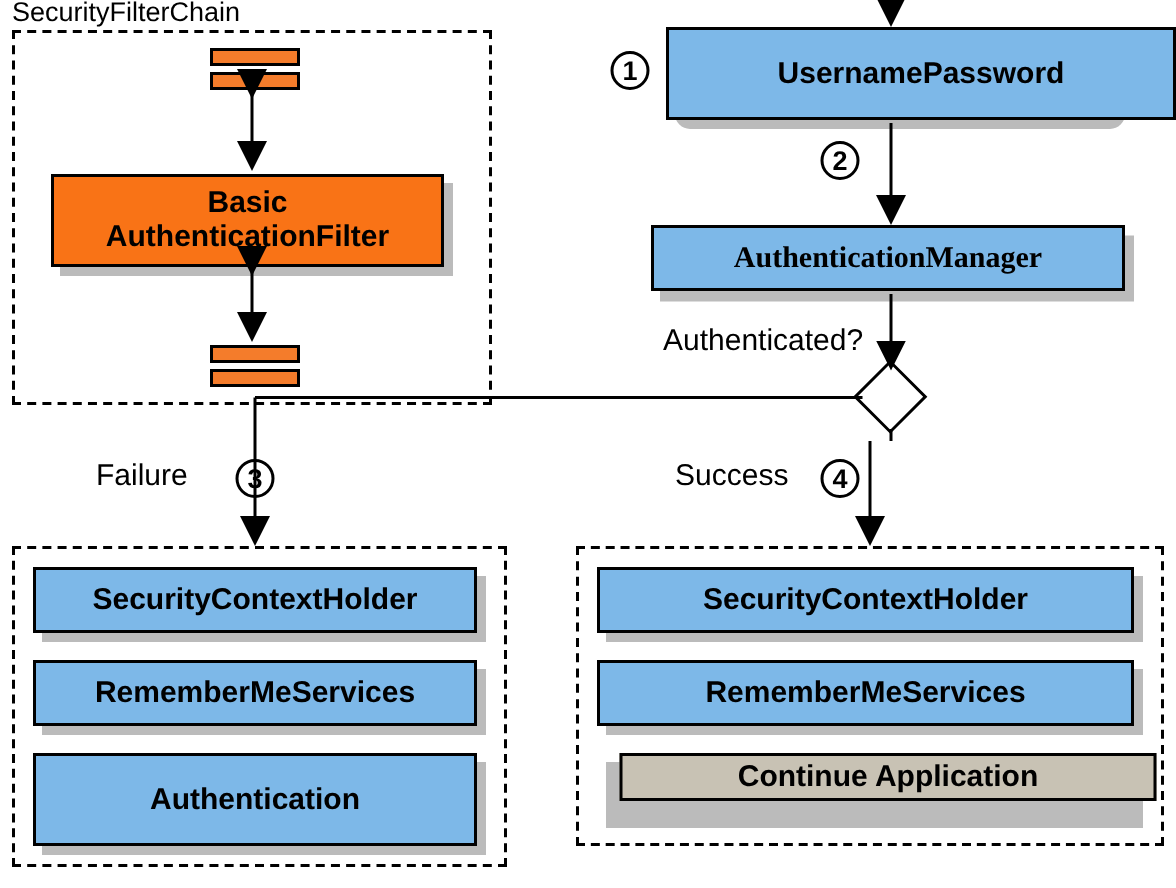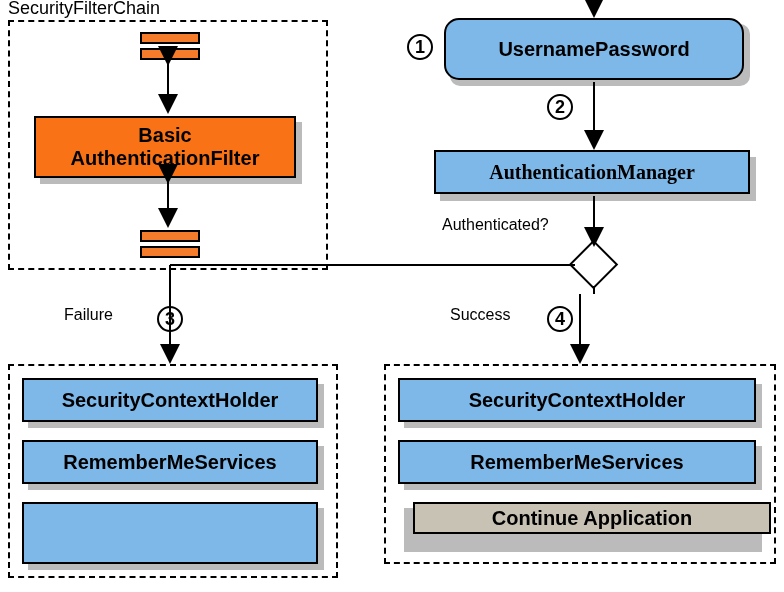--- a/index.html
+++ b/index.html
@@ -22,21 +22,21 @@
   }
   .orange { background: #f97316; }
   .gray { background: #c8c2b4; }
   .smallbar {
     width: 60px; height: 12px; border: 2px solid #000; background: #f47c2b;
   }
   .dashed-panel {
     border: 2px dashed #000;
     position: absolute;
   }
-  .label { position: absolute; font-size: 16px; font-weight: normal; }
+  .label { position: absolute; font-size: 20px; font-weight: normal; }
   .badge {
     position: absolute;
     width: 26px; height: 26px;
     border: 2px solid #000; border-radius: 50%;
     display: flex; align-items: center; justify-content: center;
     font-size: 18px; font-weight: bold; background: #fff;
   }
   svg.arrows { position: absolute; top:0; left:0; width:784px; height:592px; pointer-events:none; }
 </style>
 </head>
@@ -60,21 +60,21 @@
 
   <div class="abs" style="left:130px; top:208px;">
       <div class="smallbar"></div>
     </div>
   <div class="abs" style="left:130px; top:224px;">
       <div class="smallbar"></div>
     </div>
 </div>
 
 <div class="abs shadow" style="left:450px; top:24px; width:300px; height:62px; border-radius:10px;"></div>
-<div class="abs box" style="left:444px; top:18px; width:300px; height:62px; border-radius:15px;">
+<div class="abs box" style="left:444px; top:18px; width:340px; height:62px; border-radius:0;">
   <div>UsernamePassword</div>
 </div>
 
 <div class="abs shadow" style="left:440px; top:157px; width:316px; height:44px;"></div>
 <div class="abs box" style="left:434px; top:150px; width:316px; height:44px;font-family:Liberation Serif, serif;">
   <div>AuthenticationManager</div>
 </div>
 
 <div class="abs label" style="left:442px; top:216px;">Authenticated?</div>
 
@@ -93,20 +93,21 @@
   <div class="abs shadow" style="left:18px; top:18px; width:296px; height:44px;"></div>
   <div class="abs box" style="left:12px; top:12px; width:296px; height:44px;">
     <div>SecurityContextHolder</div>
   </div>
   <div class="abs shadow" style="left:18px; top:80px; width:296px; height:44px;"></div>
   <div class="abs box" style="left:12px; top:74px; width:296px; height:44px;">
     <div>RememberMeServices</div>
   </div>
   <div class="abs shadow" style="left:18px; top:142px; width:296px; height:62px;"></div>
   <div class="abs box" style="left:12px; top:136px; width:296px; height:62px;">
+    <div>Authentication</div>
   </div>
 </div>
 
 <div class="dashed-panel" style="left:384px; top:364px; width:392px; height:200px;">
   <div class="abs shadow" style="left:18px; top:18px; width:358px; height:44px;"></div>
   <div class="abs box" style="left:12px; top:12px; width:358px; height:44px;">
     <div>SecurityContextHolder</div>
   </div>
   <div class="abs shadow" style="left:18px; top:80px; width:358px; height:44px;"></div>
   <div class="abs box" style="left:12px; top:74px; width:358px; height:44px;">

